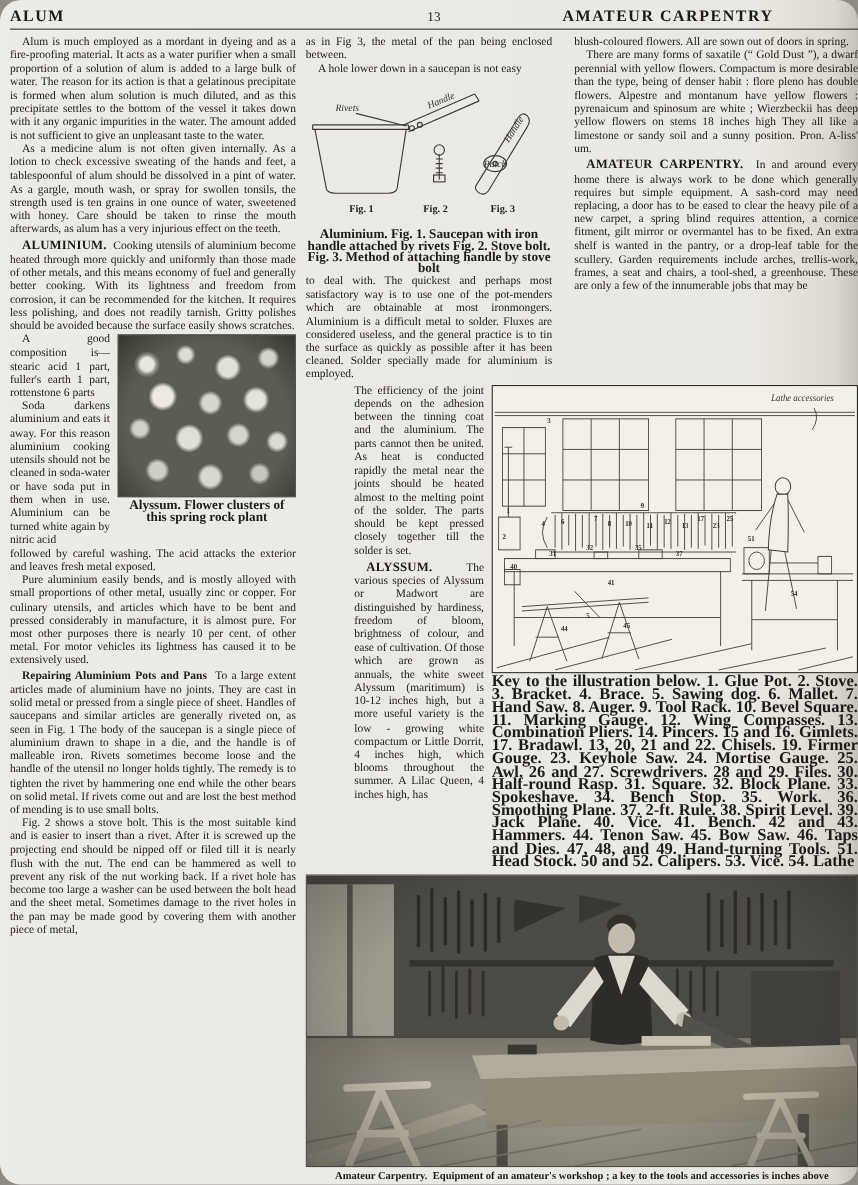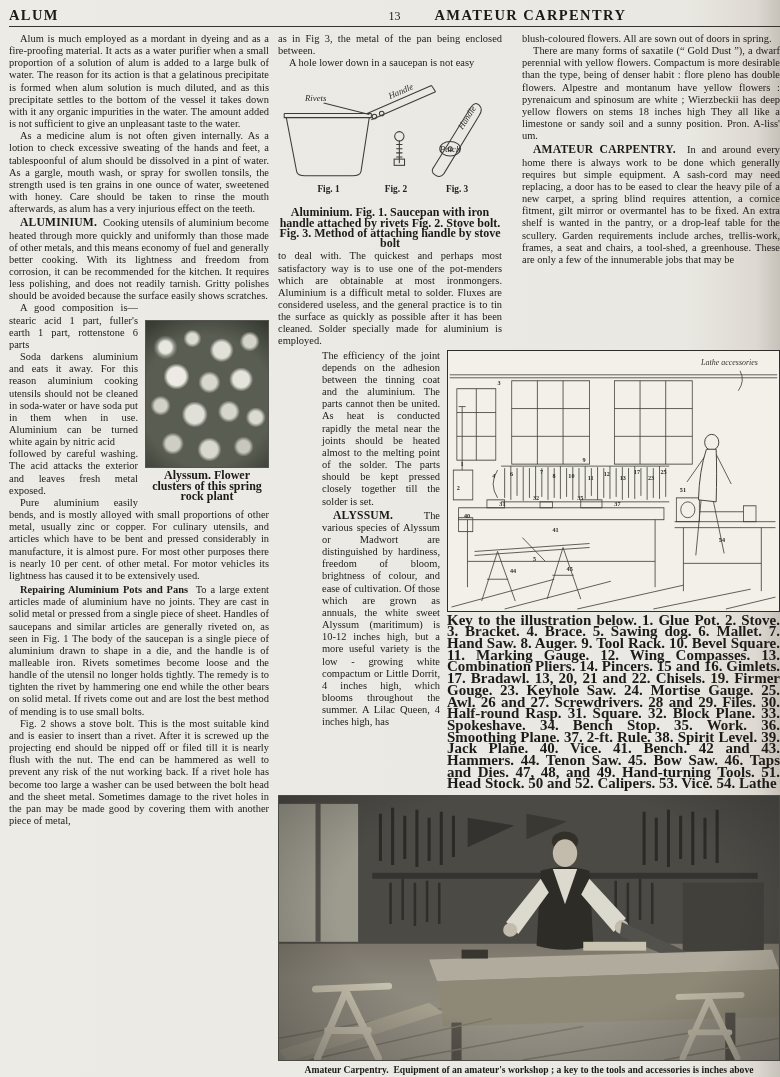--- a/index.html
+++ b/index.html
@@ -1,40 +1,40 @@
 <!DOCTYPE html>
 <html lang="en"><head>
 <meta charset="utf-8">
 <style>
   *{box-sizing:border-box;margin:0;padding:0;}
   body{background:#8e8b84;font-family:"Liberation Serif","DejaVu Serif",serif;}
   .page{width:780px;height:1077px;margin:0 auto;position:relative;overflow:hidden;
     background:linear-gradient(90deg,#edebe5 0%,#eae8e2 88%,#ddd9d2 97%,#c6c2ba 100%);
-    color:#1c1b18;padding:7px 0 6px 9px;}
+    color:#1c1b18;padding:7px 0 6px 9px;border-radius:19px;}
   .page-header{display:flex;align-items:baseline;}
   .hdr-side{font-weight:bold;font-size:14.5px;letter-spacing:1.4px;flex:1;}
-  .hdr-side.right{text-align:left;}
+  .hdr-side.right{text-align:center;}
   .hdr-num{font-size:12px;text-align:center;width:80px;}
   .header-rule{border-bottom:1.4px solid #35342f;margin:2px 0 6px;}
   .columns{display:flex;gap:9px;font-size:10.45px;line-height:12.15px;}
   .col1{width:260px;flex:none;}
   .right-region{flex:1;min-width:0;}
   .para{text-indent:11px;text-align:justify;hyphens:auto;}
   .para.noindent{text-indent:0;}
   .para.mt{margin-top:2px;}
   .entry{font-weight:bold;font-size:11.6px;letter-spacing:.2px;}
   .subhead{font-weight:bold;}
   .row-top{display:flex;gap:20px;}
   .col2-top{width:224px;flex:none;}
   .col3{flex:1;min-width:0;}
   .row-mid{display:flex;gap:7px;margin-top:2px;margin-left:44px;}
   .col2-narrow{width:118px;flex:none;}
   .illus-block{flex:1;min-width:0;}
   figure{margin:0;}
-  .alyssum-fig{float:right;width:124px;margin:18px 0 1px 7px;}
+  .alyssum-fig{float:right;width:162px;margin:1px 0 1px 7px;}
   .alyssum-photo{width:100%;height:148px;border:1px solid #55544e;
     background-color:#3f423a;
     background-image:
       radial-gradient(circle at 16% 18%, #e7e6df 0 6px, rgba(231,230,223,.35) 9px, transparent 12px),
       radial-gradient(circle at 38% 12%, #dddcd3 0 5px, transparent 9px),
       radial-gradient(circle at 62% 20%, #e2e1d9 0 8px, transparent 12px),
       radial-gradient(circle at 85% 14%, #d4d3ca 0 6px, transparent 10px),
       radial-gradient(circle at 25% 38%, #eceae3 0 9px, transparent 13px),
       radial-gradient(circle at 52% 42%, #d8d7ce 0 7px, transparent 11px),
       radial-gradient(circle at 78% 40%, #e5e4dc 0 8px, transparent 12px),

